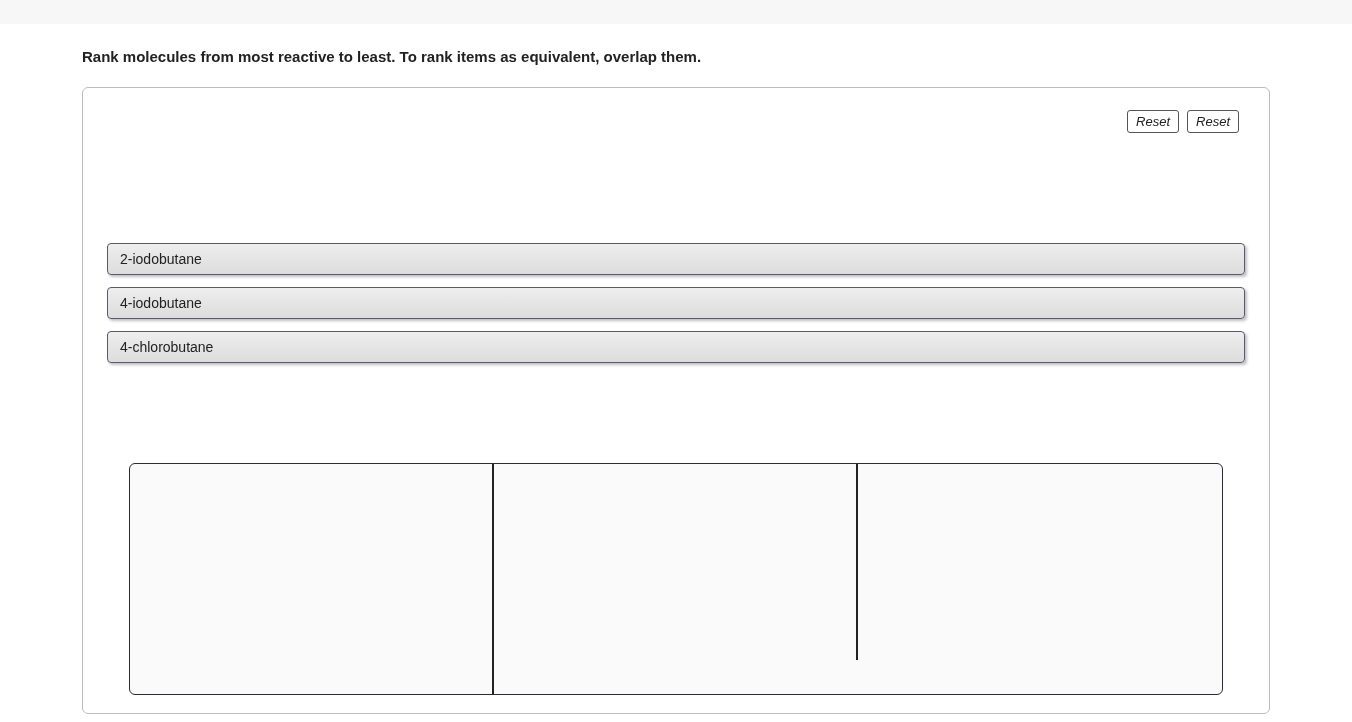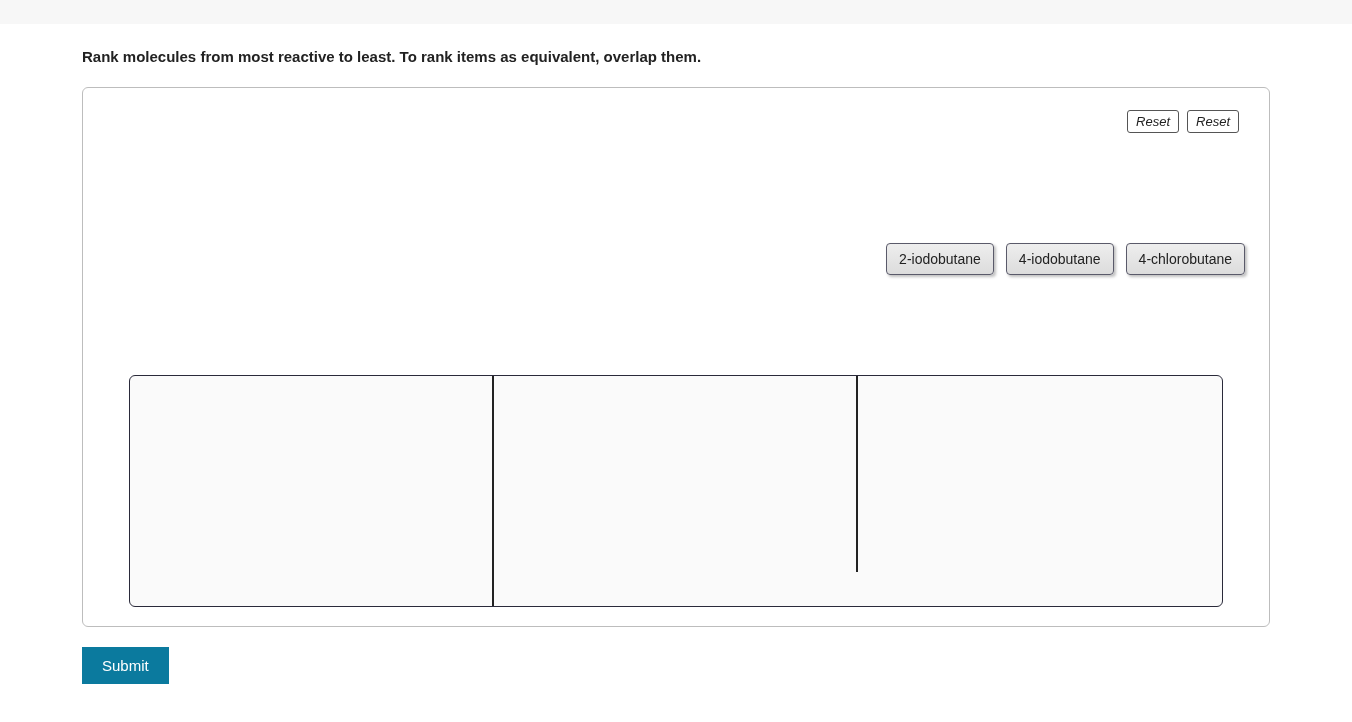--- a/index.html
+++ b/index.html
@@ -52,23 +52,24 @@
       border: 1px solid #555;
       border-radius: 3px;
       padding: 3px 8px;
       font-size: 13px;
       color: #222;
       cursor: pointer;
       font-style: italic;
     }
     .chips-row {
       display: flex;
-      justify-content: flex-end;
+      justify-content: flex-start;
       gap: 12px;
       margin-top: 135px;
+      flex-direction: column;
     }
     .chip {
       background: linear-gradient(#eeeeee, #dcdcdc);
       border: 1px solid #5a5a6a;
       border-radius: 4px;
       padding: 7px 12px;
       font-size: 14px;
       color: #222;
       cursor: grab;
       box-shadow: 2px 2px 3px rgba(0,0,0,0.25);

